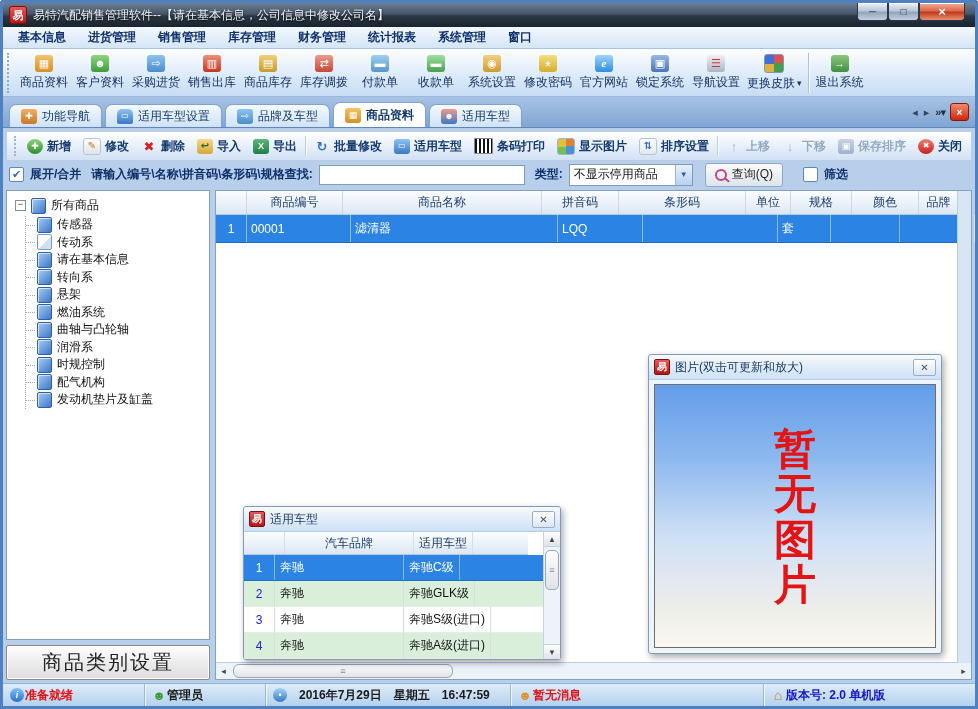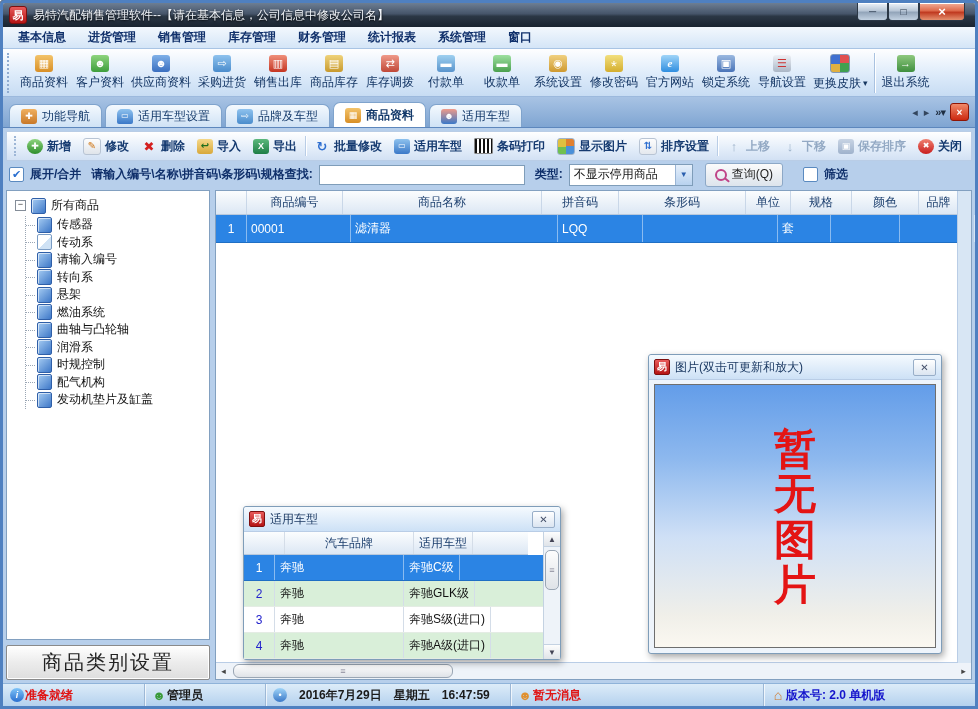--- a/index.html
+++ b/index.html
@@ -180,24 +180,20 @@
     <span class="tb-grip"></span>
     <div class="tbtn">
         <span class="ic ic-goods"></span>
         <span>商品资料</span>
       </div>
     <div class="tbtn">
         <span class="ic ic-customer"></span>
         <span>客户资料</span>
       </div>
     <div class="tbtn">
-        <span class="ic ic-supplier"></span>
-        <span>供应商资料</span>
-      </div>
-    <div class="tbtn">
         <span class="ic ic-purchase"></span>
         <span>采购进货</span>
       </div>
     <div class="tbtn">
         <span class="ic ic-sale"></span>
         <span>销售出库</span>
       </div>
     <div class="tbtn">
         <span class="ic ic-stock"></span>
         <span>商品库存</span>
@@ -372,21 +368,21 @@
             <div class="tree-item">
                 <span class="node-icon"></span>
                 <span>传感器</span>
               </div>
             <div class="tree-item">
                 <span class="node-icon page"></span>
                 <span>传动系</span>
               </div>
             <div class="tree-item">
                 <span class="node-icon"></span>
-                <span>请输入编号</span>
+                <span>请在基本信息</span>
               </div>
             <div class="tree-item">
                 <span class="node-icon"></span>
                 <span>转向系</span>
               </div>
             <div class="tree-item">
                 <span class="node-icon"></span>
                 <span>悬架</span>
               </div>
             <div class="tree-item">

